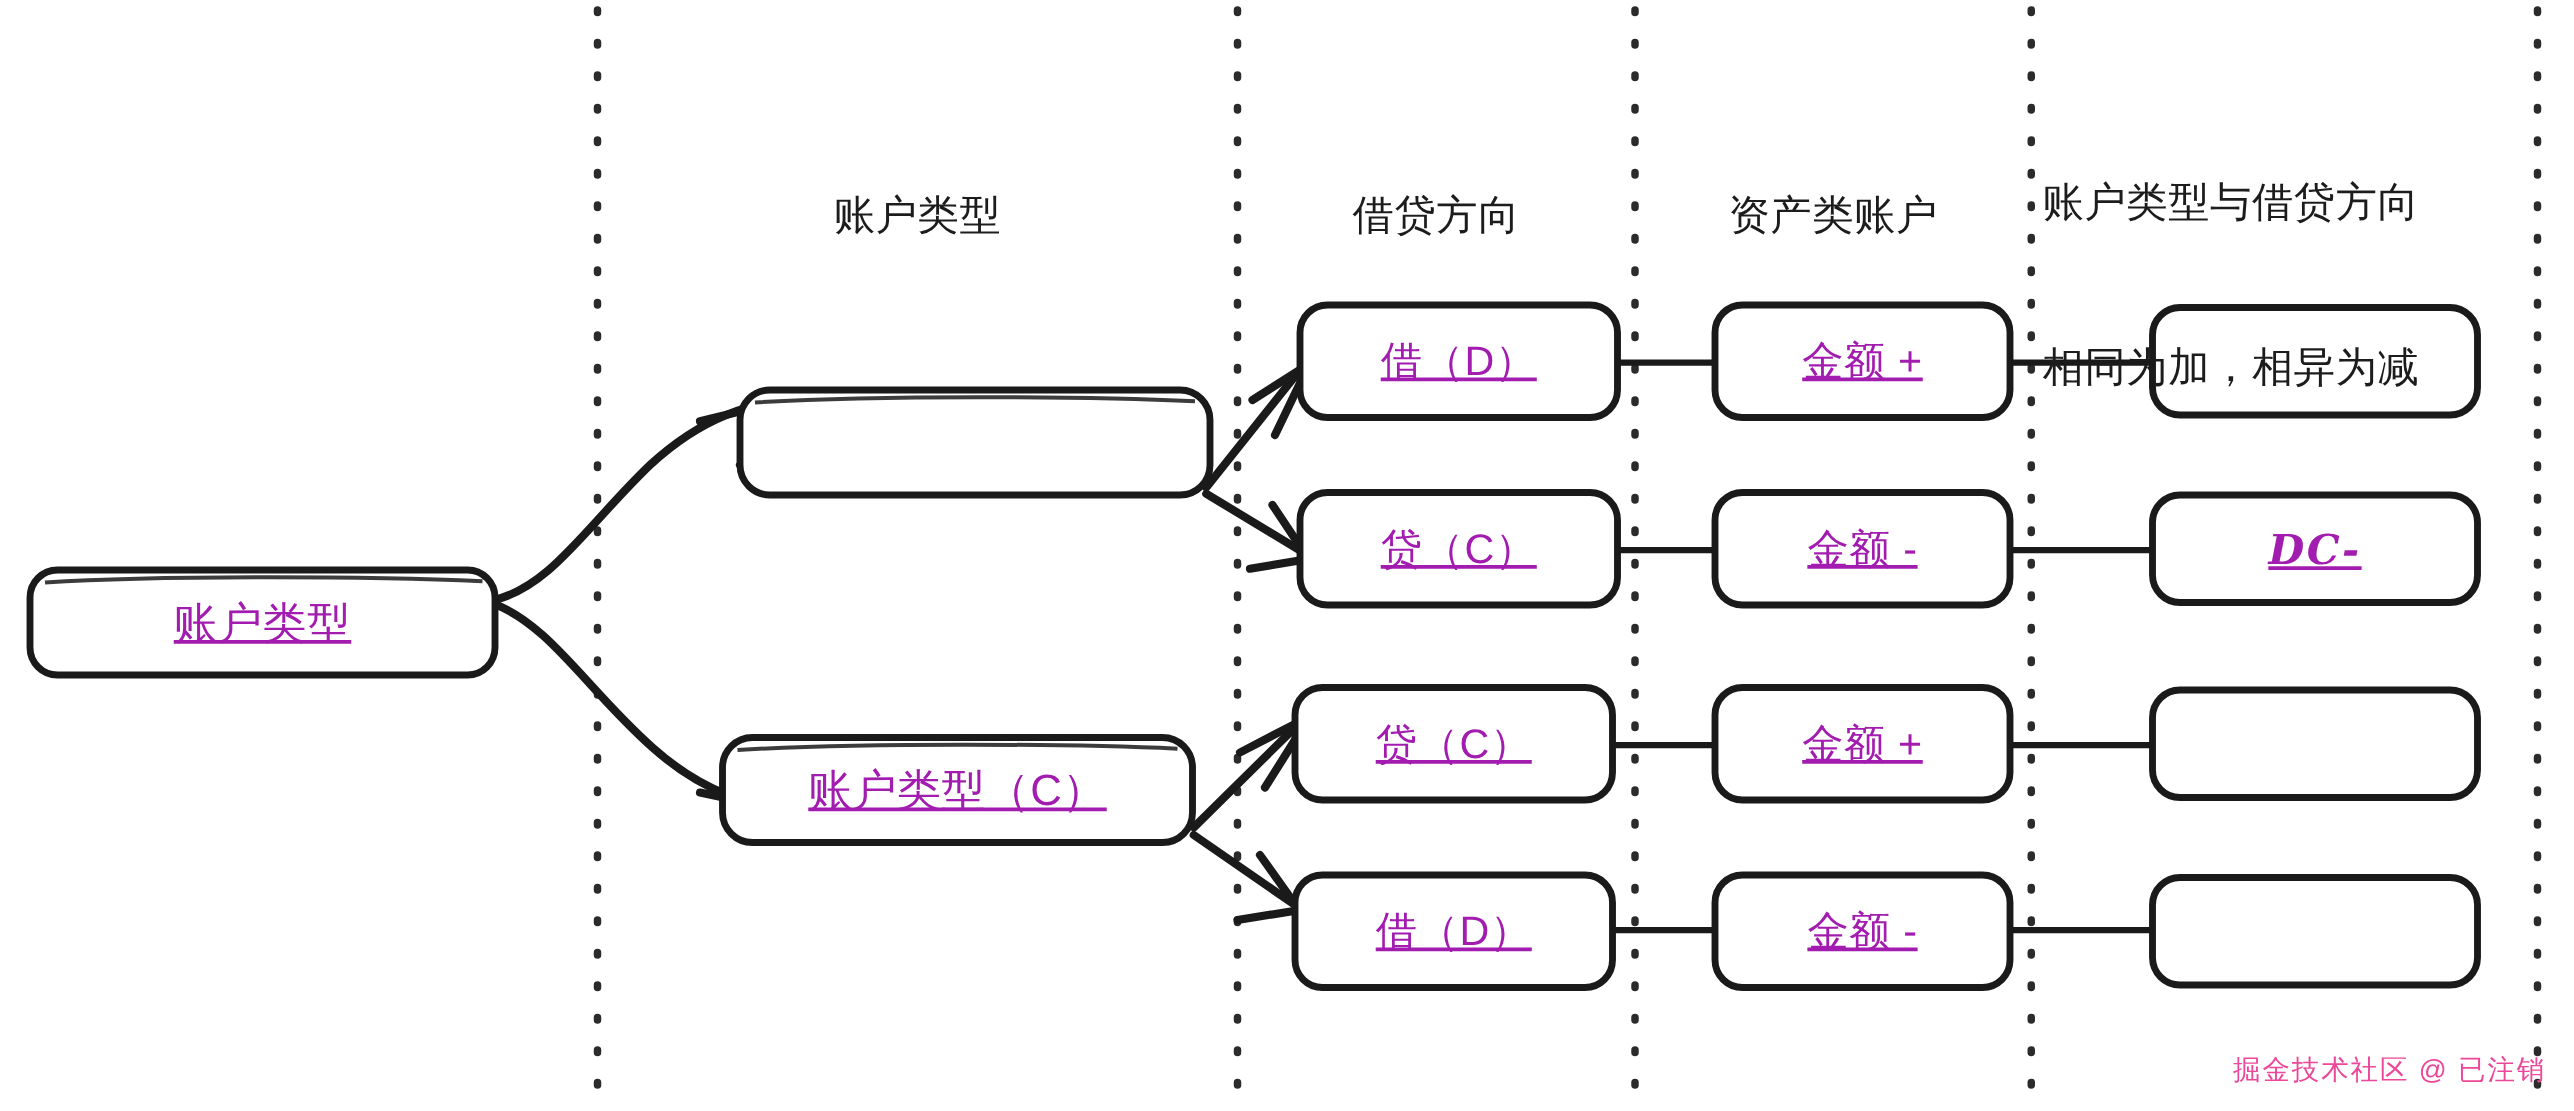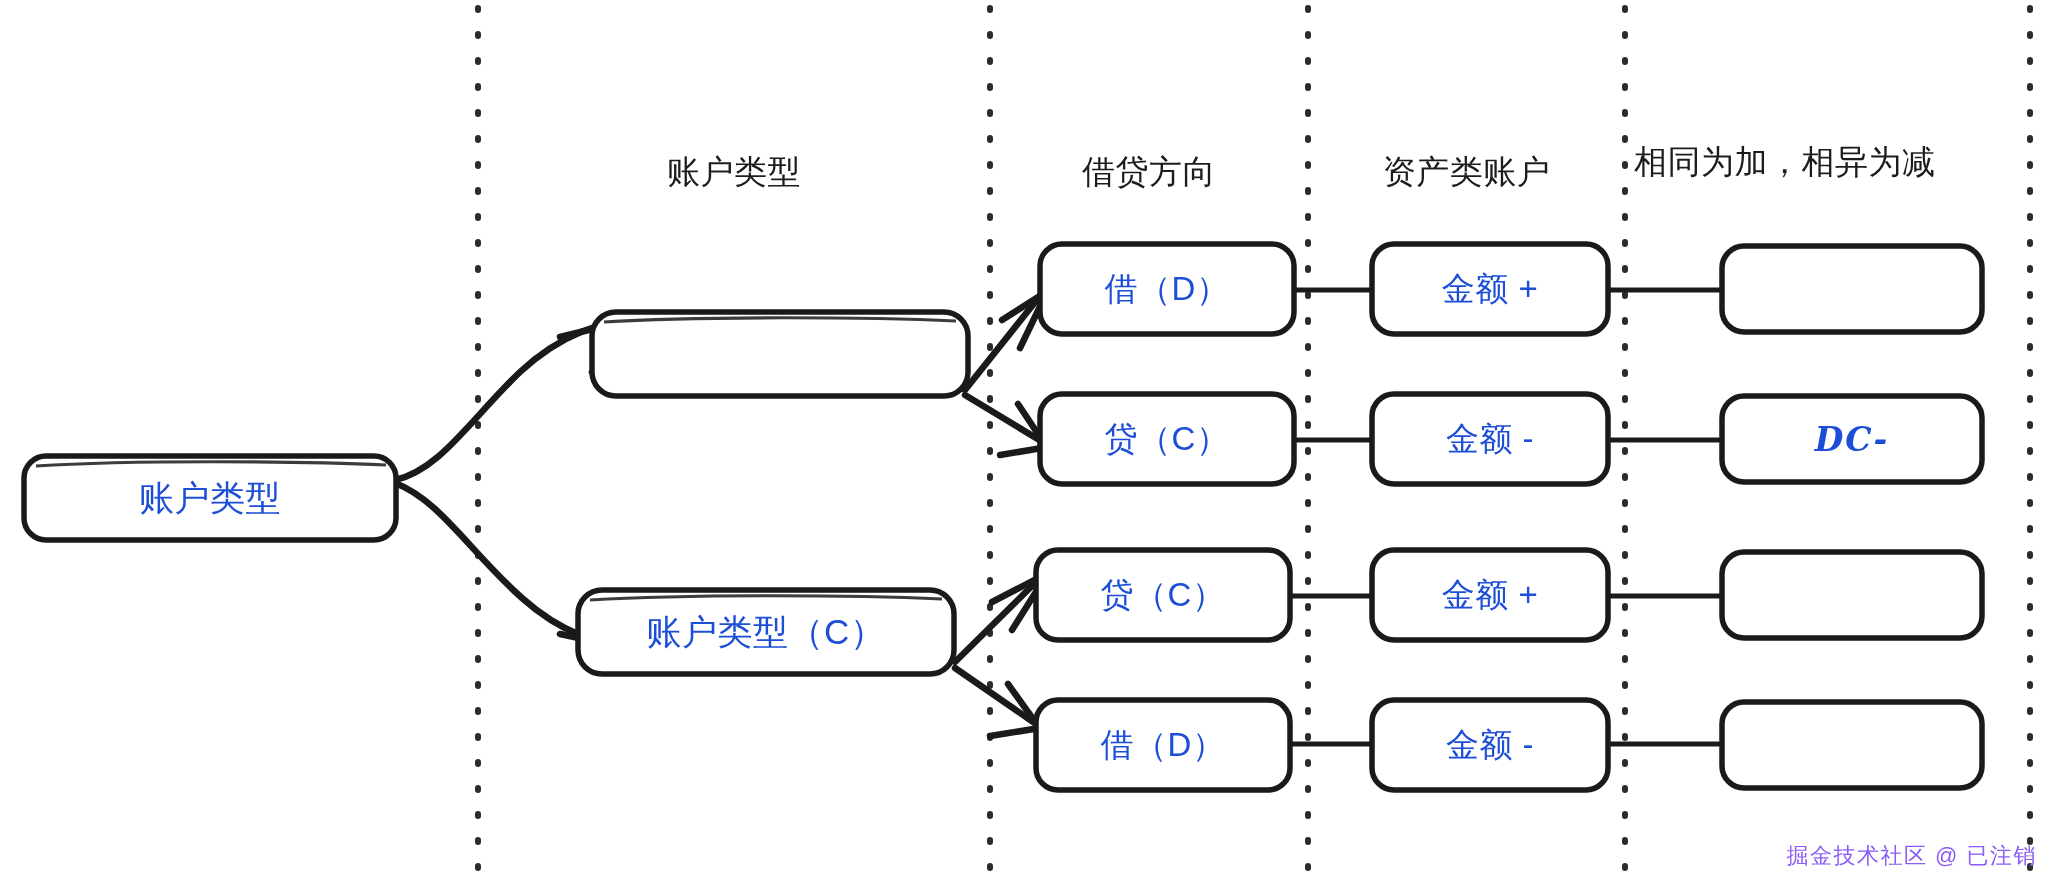--- a/index.html
+++ b/index.html
@@ -32,46 +32,47 @@
     font-family: "Liberation Sans", "DejaVu Sans", sans-serif;
     text-align: center;
     white-space: pre;
     letter-spacing: 0.5px;
   }
   .node-label {
     position: absolute;
     display: flex;
     align-items: center;
     justify-content: center;
-    color: #1d4ed8;
+    color: #a21caf;
     font-family: "Liberation Sans", "DejaVu Sans", sans-serif;
     text-align: center;
     white-space: pre;
     pointer-events: none;
+    text-decoration: underline;
   }
   .node-label.cjk {
     font-size: 35px;
     letter-spacing: 0.5px;
   }
   .node-label.cjk-small {
     font-size: 33px;
     letter-spacing: 0.5px;
   }
   .node-label.code {
     font-size: 33px;
     font-family: "DejaVu Serif", "Liberation Serif", serif;
     letter-spacing: 2px;
     font-style: italic;
     font-weight: 600;
   }
   .watermark {
     position: absolute;
     right: 22px;
     bottom: 18px;
-    color: #8b5cf6;
+    color: #ec4899;
     font-size: 22px;
     letter-spacing: 1.5px;
     font-family: "Liberation Sans", "DejaVu Sans", sans-serif;
     white-space: pre;
   }
 </style>
 </head>
 <body>
 
 <div id="stage">
@@ -185,20 +186,21 @@
 
   <div class="col-header" style="left:990px; top:62px; width:318px;">
     <div>借贷方向</div>
   </div>
 
   <div class="col-header" style="left:1308px; top:62px; width:317px;">
     <div>资产类账户</div>
   </div>
 
   <div class="col-header" style="left:1634px; top:52px; width:396px; text-align:left;">
+    <div>账户类型与借贷方向</div>
     <div>相同为加，相异为减</div>
   </div>
 
   <div class="node-label cjk" style="left:24px; top:456px; width:372px; height:84px;">账户类型</div>
 
 
   <div class="node-label cjk" style="left:578px; top:590px; width:376px; height:84px;">账户类型（C）</div>
 
   <div class="node-label cjk-small" style="left:1040px; top:244px; width:254px; height:90px;">借（D）</div>
   <div class="node-label cjk-small" style="left:1372px; top:244px; width:236px; height:90px;">金额 +</div>

